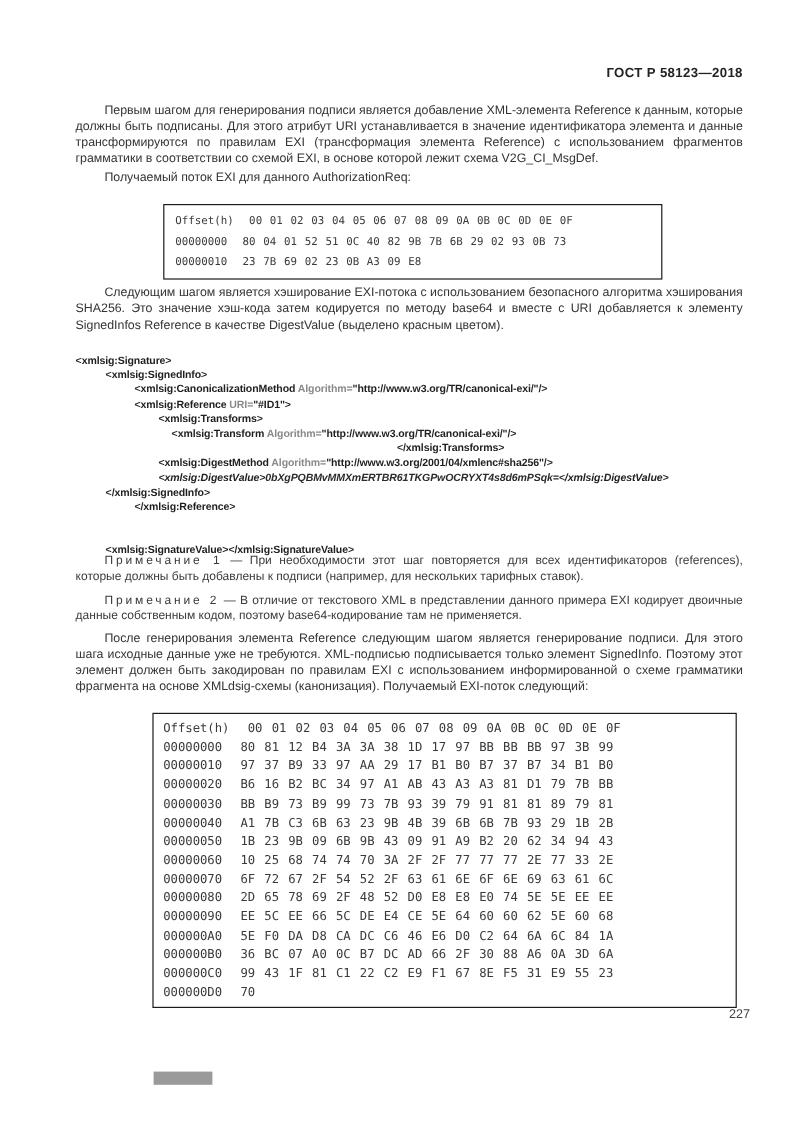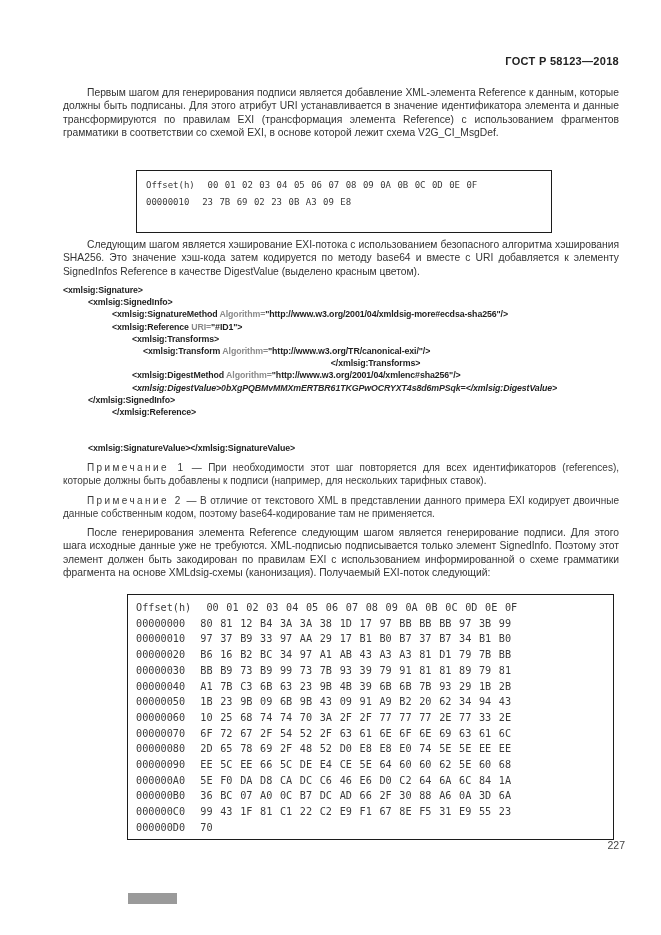--- a/index.html
+++ b/index.html
@@ -50,29 +50,30 @@
 </style>
 </head>
 <body>
 
 <div class="page">
 
   <div class="header">ГОСТ Р 58123—2018</div>
 
   <p class="body p1">Первым шагом для генерирования подписи является добавление XML-элемента Reference к данным, которые должны быть подписаны. Для этого атрибут URI устанавливается в значение идентификатора элемента и данные трансформируются по правилам EXI (трансформация элемента Reference) с использованием фрагментов грамматики в соответствии со схемой EXI, в основе которой лежит схема V2G_CI_MsgDef.</p>
 
+  <p class="body lead">Получаемый поток EXI для данного AuthorizationReq:</p>
 
-  <div class="hexbox hex1"><div class="hexline">Offset(h)  00 01 02 03 04 05 06 07 08 09 0A 0B 0C 0D 0E 0F</div><div class="hexline">00000010  23 7B 69 02 23 0B A3 09 E8</div></div>
+  <div class="hexbox hex1"><div class="hexline">Offset(h)  00 01 02 03 04 05 06 07 08 09 0A 0B 0C 0D 0E 0F</div><div class="hexline">00000000  80 04 01 52 51 0C 40 82 9B 7B 6B 29 02 93 0B 73</div><div class="hexline">00000010  23 7B 69 02 23 0B A3 09 E8</div></div>
 
   <p class="body p2">Следующим шагом является хэширование EXI-потока с использованием безопасного алгоритма хэширования SHA256. Это значение хэш-кода затем кодируется по методу base64 и вместе с URI добавляется к элементу SignedInfos Reference в качестве DigestValue (выделено красным цветом).</p>
 
   <div class="xml" id="xmlblock">
-      <div class="xline" style="padding-left: 0px;"><span class="x-b">&lt;xmlsig:Signature&gt;</span></div>
+      <div class="xline" style="padding-left: 0px; margin-top: 10px;"><span class="x-b">&lt;xmlsig:Signature&gt;</span></div>
       <div class="xline" style="padding-left: 25px;"><span class="x-b">&lt;xmlsig:SignedInfo&gt;</span></div>
-      <div class="xline" style="padding-left: 49px;"><span class="x-b">&lt;xmlsig:SignatureMethod </span><span class="x-a">Algorithm=</span><span class="x-b">"http://www.w3.org/2001/04/xmldsig-more#ecdsa-sha256"/&gt;</span></div>
+      <div class="xline" style="padding-left: 49px;"><span class="x-b">&lt;xmlsig:CanonicalizationMethod </span><span class="x-a">Algorithm=</span><span class="x-b">"http://www.w3.org/TR/canonical-exi/"/&gt;</span></div>
       <div class="xline" style="padding-left: 49px;"><span class="x-b">&lt;xmlsig:Reference </span><span class="x-a">URI=</span><span class="x-b">"#ID1"&gt;</span></div>
       <div class="xline" style="padding-left: 69px;"><span class="x-b">&lt;xmlsig:Transforms&gt;</span></div>
       <div class="xline" style="padding-left: 80px;"><span class="x-b">&lt;xmlsig:Transform </span><span class="x-a">Algorithm=</span><span class="x-b">"http://www.w3.org/TR/canonical-exi/"/&gt;</span></div>
       <div class="xline" style="padding-left: 69px; text-align: center;"><span class="x-b">&lt;/xmlsig:Transforms&gt;</span></div>
       <div class="xline" style="padding-left: 69px;"><span class="x-b">&lt;xmlsig:DigestMethod </span><span class="x-a">Algorithm=</span><span class="x-b">"http://www.w3.org/2001/04/xmlenc#sha256"/&gt;</span></div>
       <div class="xline" style="padding-left: 69px; font-style: italic;"><span class="x-b">&lt;xmlsig:DigestValue&gt;</span><span class="x-v">0bXgPQBMvMMXmERTBR61TKGPwOCRYXT4s8d6mPSqk=</span><span class="x-b">&lt;/xmlsig:DigestValue&gt;</span></div>
       <div class="xline" style="padding-left: 25px;"><span class="x-b">&lt;/xmlsig:SignedInfo&gt;</span></div>
       <div class="xline" style="padding-left: 49px;"><span class="x-b">&lt;/xmlsig:Reference&gt;</span></div>
       <div class="xline" style="padding-left: 25px; margin-top: 24px;"><span class="x-b">&lt;xmlsig:SignatureValue&gt;&lt;/xmlsig:SignatureValue&gt;</span></div>
     </div>

